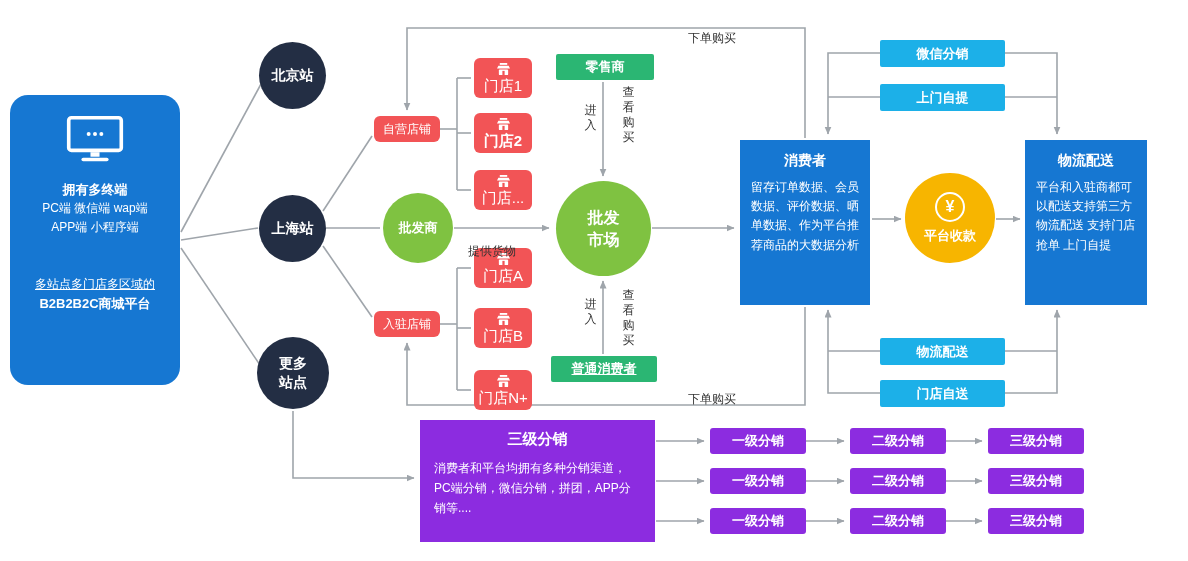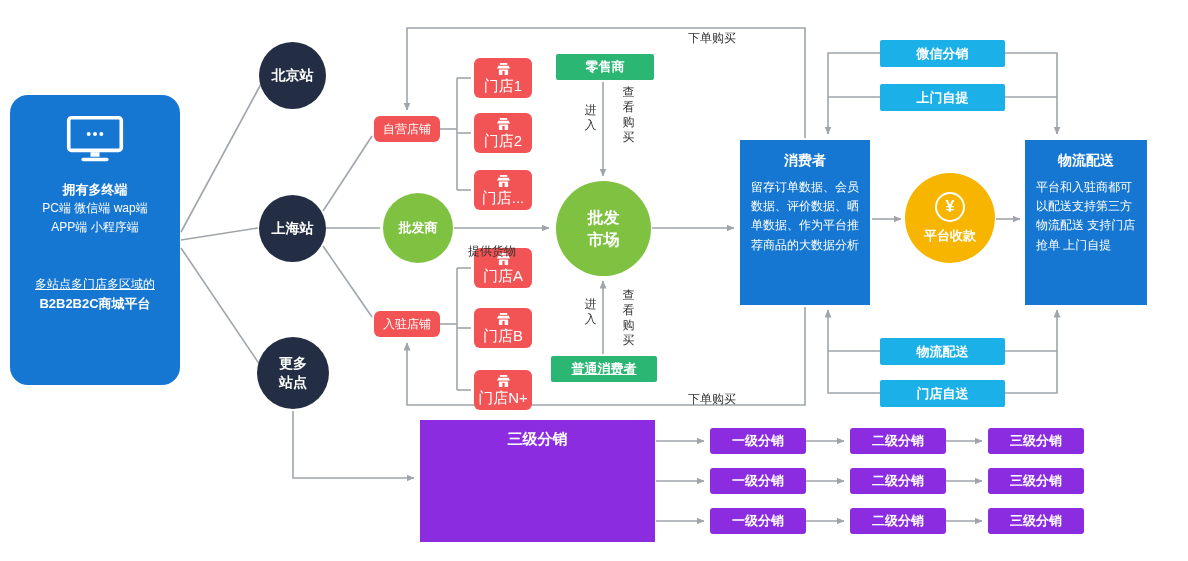--- a/index.html
+++ b/index.html
@@ -154,21 +154,21 @@
 
   <div class="node store-box" style="left:474px; top:58px; width:58px; height:40px;">
     <svg class="store-icon" viewBox="0 0 16 14" width="15" height="13">
         <rect x="4" y="0" width="8" height="2" fill="#fff"></rect>
         <path d="M2.5 3 L13.5 3 L15 6 L1 6 Z" fill="#fff"></path>
         <rect x="3" y="7" width="10" height="6" rx="1" fill="#fff"></rect>
         <rect class="door" x="6.8" y="8.5" width="2.4" height="4.5"></rect>
       </svg>
     <span>门店1</span>
   </div>
-  <div class="node store-box" style="left:474px; top:113px; width:58px; height:40px;">
+  <div class="node store-box" style="left:474px; top:113px; width:58px; height:40px;font-weight:bold;">
     <svg class="store-icon" viewBox="0 0 16 14" width="15" height="13">
         <rect x="4" y="0" width="8" height="2" fill="#fff"></rect>
         <path d="M2.5 3 L13.5 3 L15 6 L1 6 Z" fill="#fff"></path>
         <rect x="3" y="7" width="10" height="6" rx="1" fill="#fff"></rect>
         <rect class="door" x="6.8" y="8.5" width="2.4" height="4.5"></rect>
       </svg>
     <span>门店2</span>
   </div>
   <div class="node store-box" style="left:474px; top:170px; width:58px; height:40px;">
     <svg class="store-icon" viewBox="0 0 16 14" width="15" height="13">
@@ -255,20 +255,21 @@
   </div>
   <div class="node cyan-box" style="left:880px; top:338px; width:125px; height:27px;">
     <span>物流配送</span>
   </div>
   <div class="node cyan-box" style="left:880px; top:380px; width:125px; height:27px;">
     <span>门店自送</span>
   </div>
 
   <div class="node purple-panel" style="left:420px; top:420px; width:235px; height:122px;">
     <div class="pp-title">三级分销</div>
+    <div class="pp-body">消费者和平台均拥有多种分销渠道，PC端分销，微信分销，拼团，APP分销等....</div>
   </div>
 
   <div class="node purple-box" style="left:710px; top:428px; width:96px; height:26px;">
       <span>一级分销</span>
     </div>
   <div class="node purple-box" style="left:850px; top:428px; width:96px; height:26px;">
       <span>二级分销</span>
     </div>
   <div class="node purple-box" style="left:988px; top:428px; width:96px; height:26px;">
       <span>三级分销</span>

